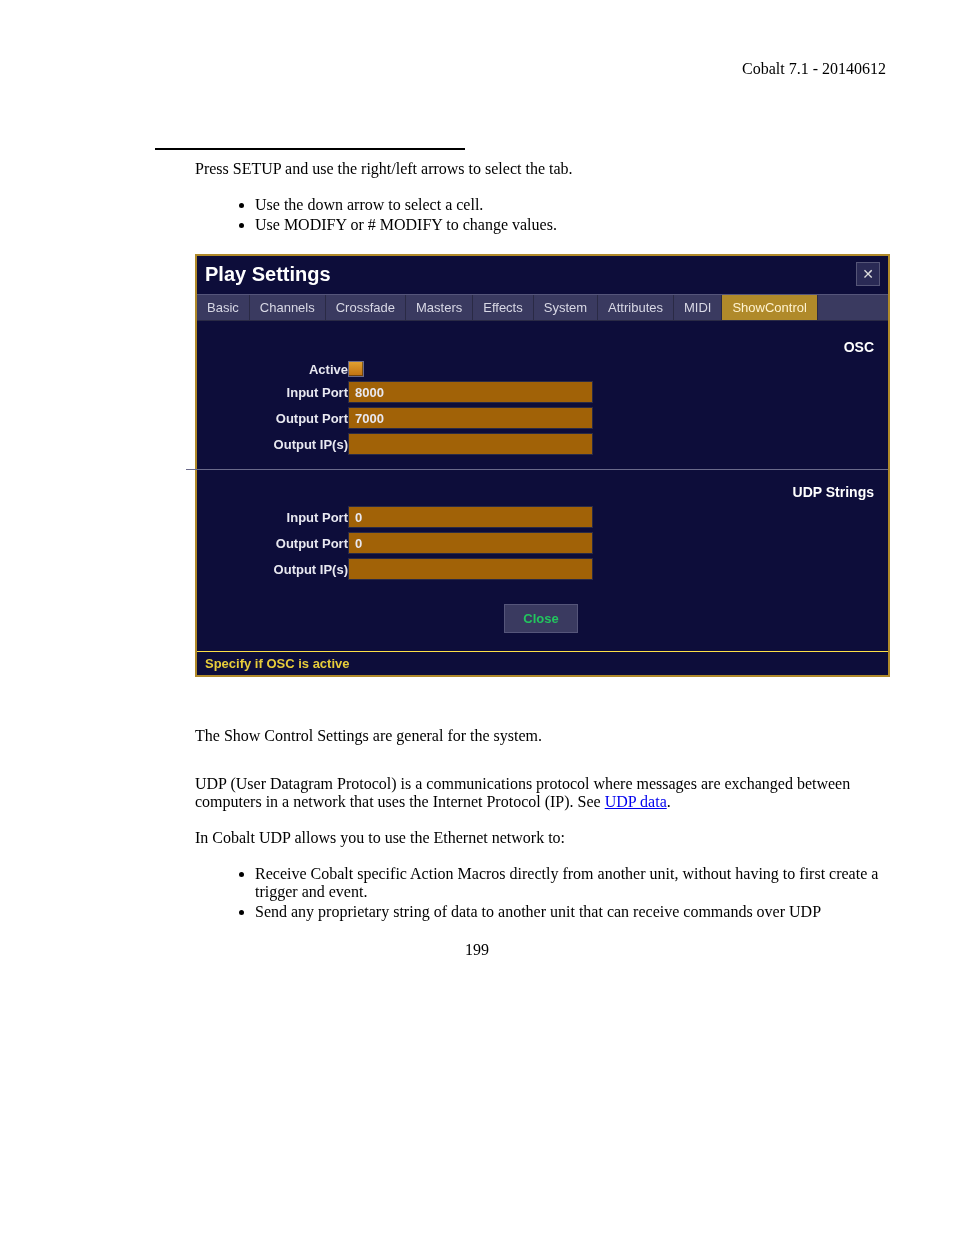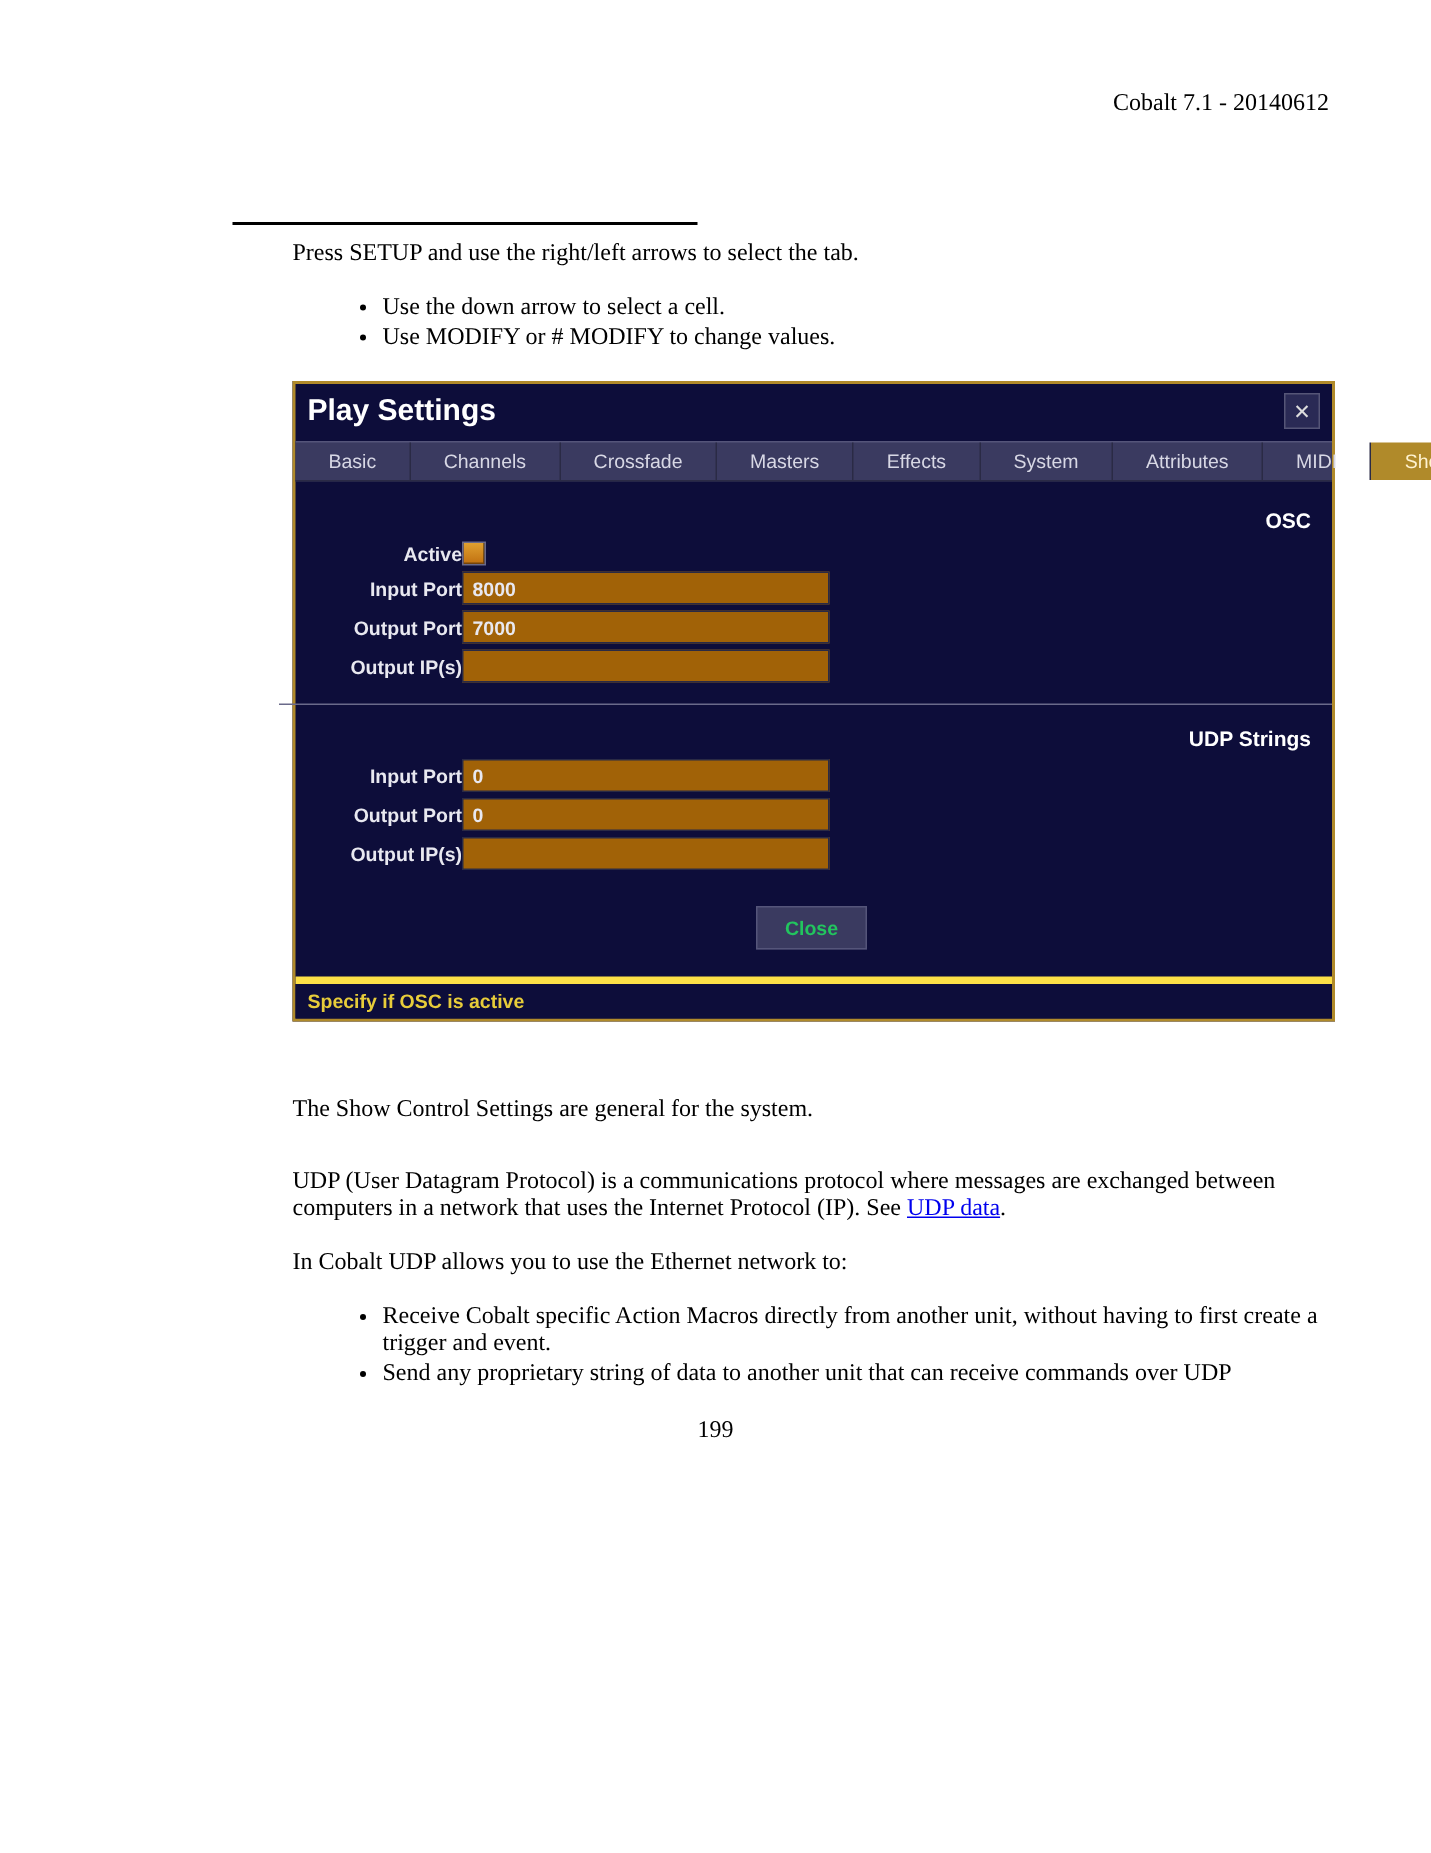--- a/index.html
+++ b/index.html
@@ -79,21 +79,21 @@
     cursor: pointer;
   }
   .tabstrip {
     display: flex;
     background: #3a3a60;
     border-top: 1px solid #55557a;
     border-bottom: 1px solid #2a2a45;
     font-size: 13px;
   }
   .tab {
-    padding: 5px 22px;
+    padding: 5px 10px;
     border-right: 1px solid #2a2a45;
     color: #d8d8e5;
     cursor: pointer;
     white-space: nowrap;
   }
   .tab.active {
     background: #b08a2a;
     color: #fff3d0;
   }
   .panel-body {
@@ -109,20 +109,21 @@
   .row {
     display: flex;
     align-items: center;
     margin-bottom: 4px;
   }
   .row-label {
     width: 100px;
     font-size: 13px;
     font-weight: 700;
     color: #e8e8f0;
+    margin-left: 40px;
   }
   .chk {
     width: 14px;
     height: 14px;
     border: 1px solid #6a6a8a;
     background: linear-gradient(to bottom,#e0a030,#c07010);
     box-shadow: inset -1px -1px 0 rgba(0,0,0,.4);
   }
   .field {
     width: 245px;
@@ -155,21 +156,21 @@
     font-weight: 700;
     padding: 6px 18px;
     cursor: pointer;
   }
   .status-line {
     background: #0d0d3a;
     color: #e7cc3a;
     font-size: 13px;
     font-weight: 700;
     padding: 4px 8px;
-    border-top: 5px solid #fde047;
+    border-top: 1px solid #fde047;
   }
 
   .para {
     margin: 0 0 18px 0;
   }
   .para.tight {
     margin-bottom: 30px;
   }
   a.link {
     color: #0000ee;

